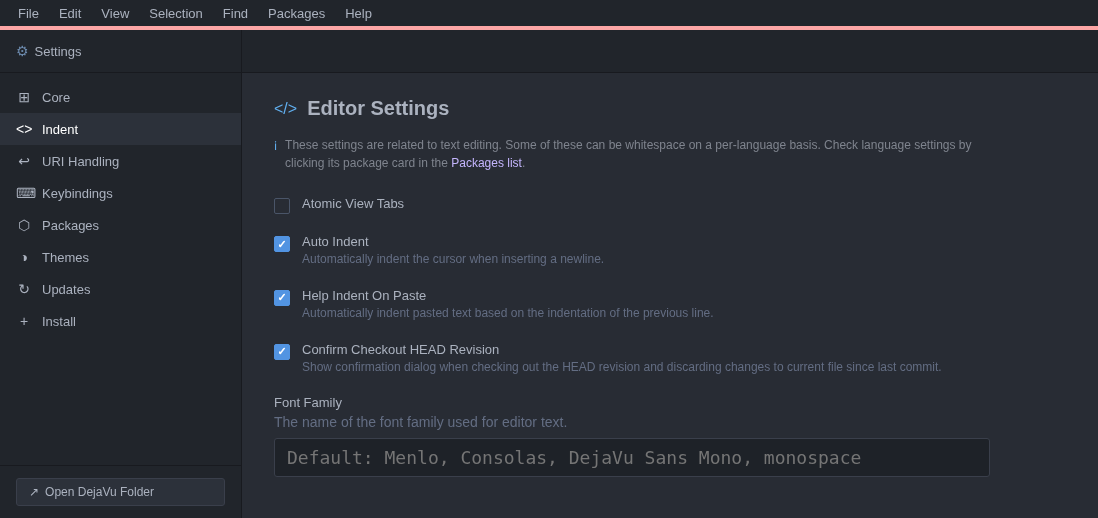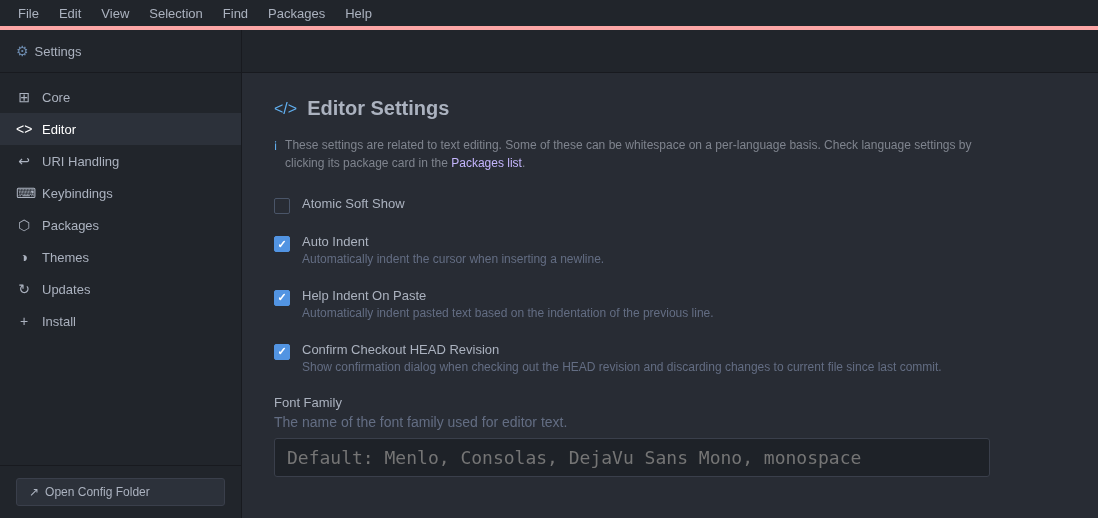--- a/index.html
+++ b/index.html
@@ -254,21 +254,21 @@
         <span>Settings</span>
       </div>
     </div>
     <div class="sidebar-nav">
       <div class="sidebar-item">
         <span class="sidebar-item-icon">⊞</span>
         <span>Core</span>
       </div>
       <div class="sidebar-item active">
         <span class="sidebar-item-icon">&lt;&gt;</span>
-        <span>Editor</span>
+        <span>Indent</span>
       </div>
       <div class="sidebar-item">
         <span class="sidebar-item-icon">↩</span>
         <span>URI Handling</span>
       </div>
       <div class="sidebar-item">
         <span class="sidebar-item-icon">⌨</span>
         <span>Keybindings</span>
       </div>
       <div class="sidebar-item">
@@ -284,21 +284,21 @@
         <span>Updates</span>
       </div>
       <div class="sidebar-item">
         <span class="sidebar-item-icon">+</span>
         <span>Install</span>
       </div>
     </div>
     <div class="sidebar-footer">
       <button class="open-config-btn">
         <span>↗</span>
-        <span>Open Config Folder</span>
+        <span>Open DejaVu Folder</span>
       </button>
     </div>
   </div>
 
   <div class="content">
     <div class="content-header"></div>
     <div class="content-body">
 
       <div class="section-title">
         <span class="section-title-icon">&lt;/&gt;</span>
@@ -312,21 +312,21 @@
           <a class="packages-link" href="#">Packages list</a>.
         </span>
       </div>
 
       <div id="settings-list">
           <div class="setting-item">
             <div class="checkbox-wrapper">
               <div class="checkbox"></div>
             </div>
             <div class="setting-text">
-              <div class="setting-label">Atomic Soft Show</div>
+              <div class="setting-label">Atomic View Tabs</div>
             </div>
           </div>
           <div class="setting-item">
             <div class="checkbox-wrapper">
               <div class="checkbox checked"></div>
             </div>
             <div class="setting-text">
               <div class="setting-label">Auto Indent</div>
               <div class="setting-desc">Automatically indent the cursor when inserting a newline.</div>
             </div>

